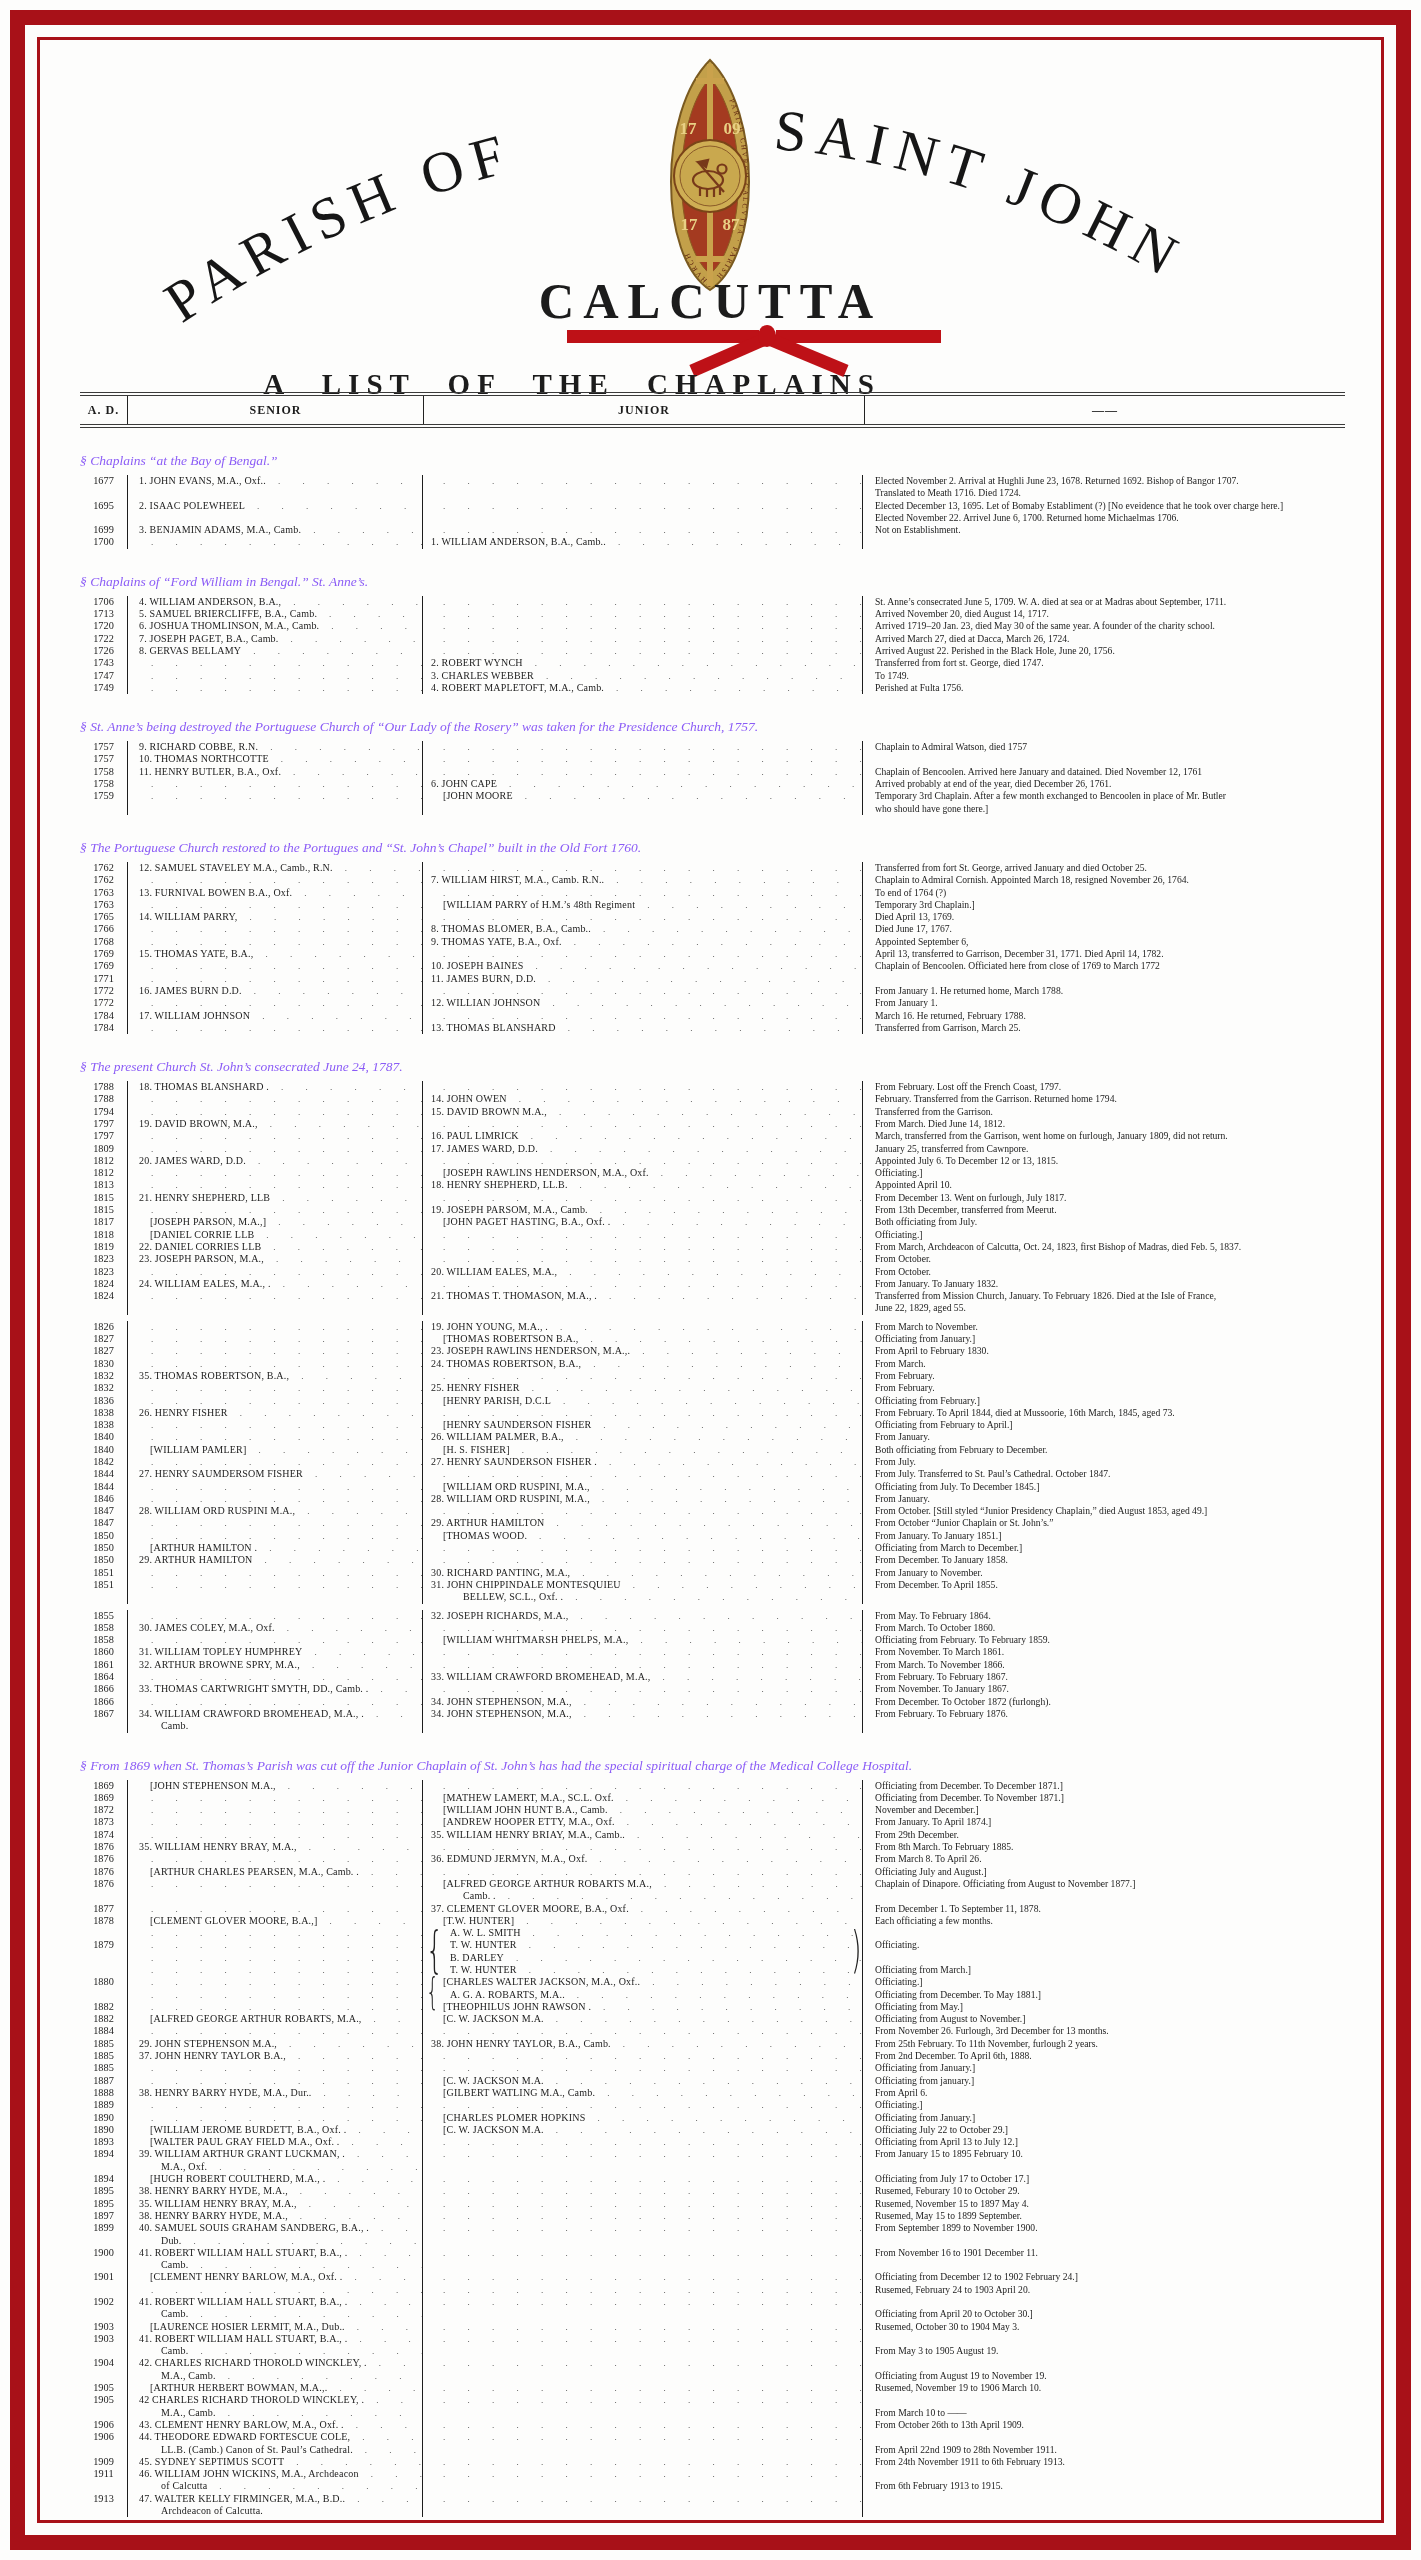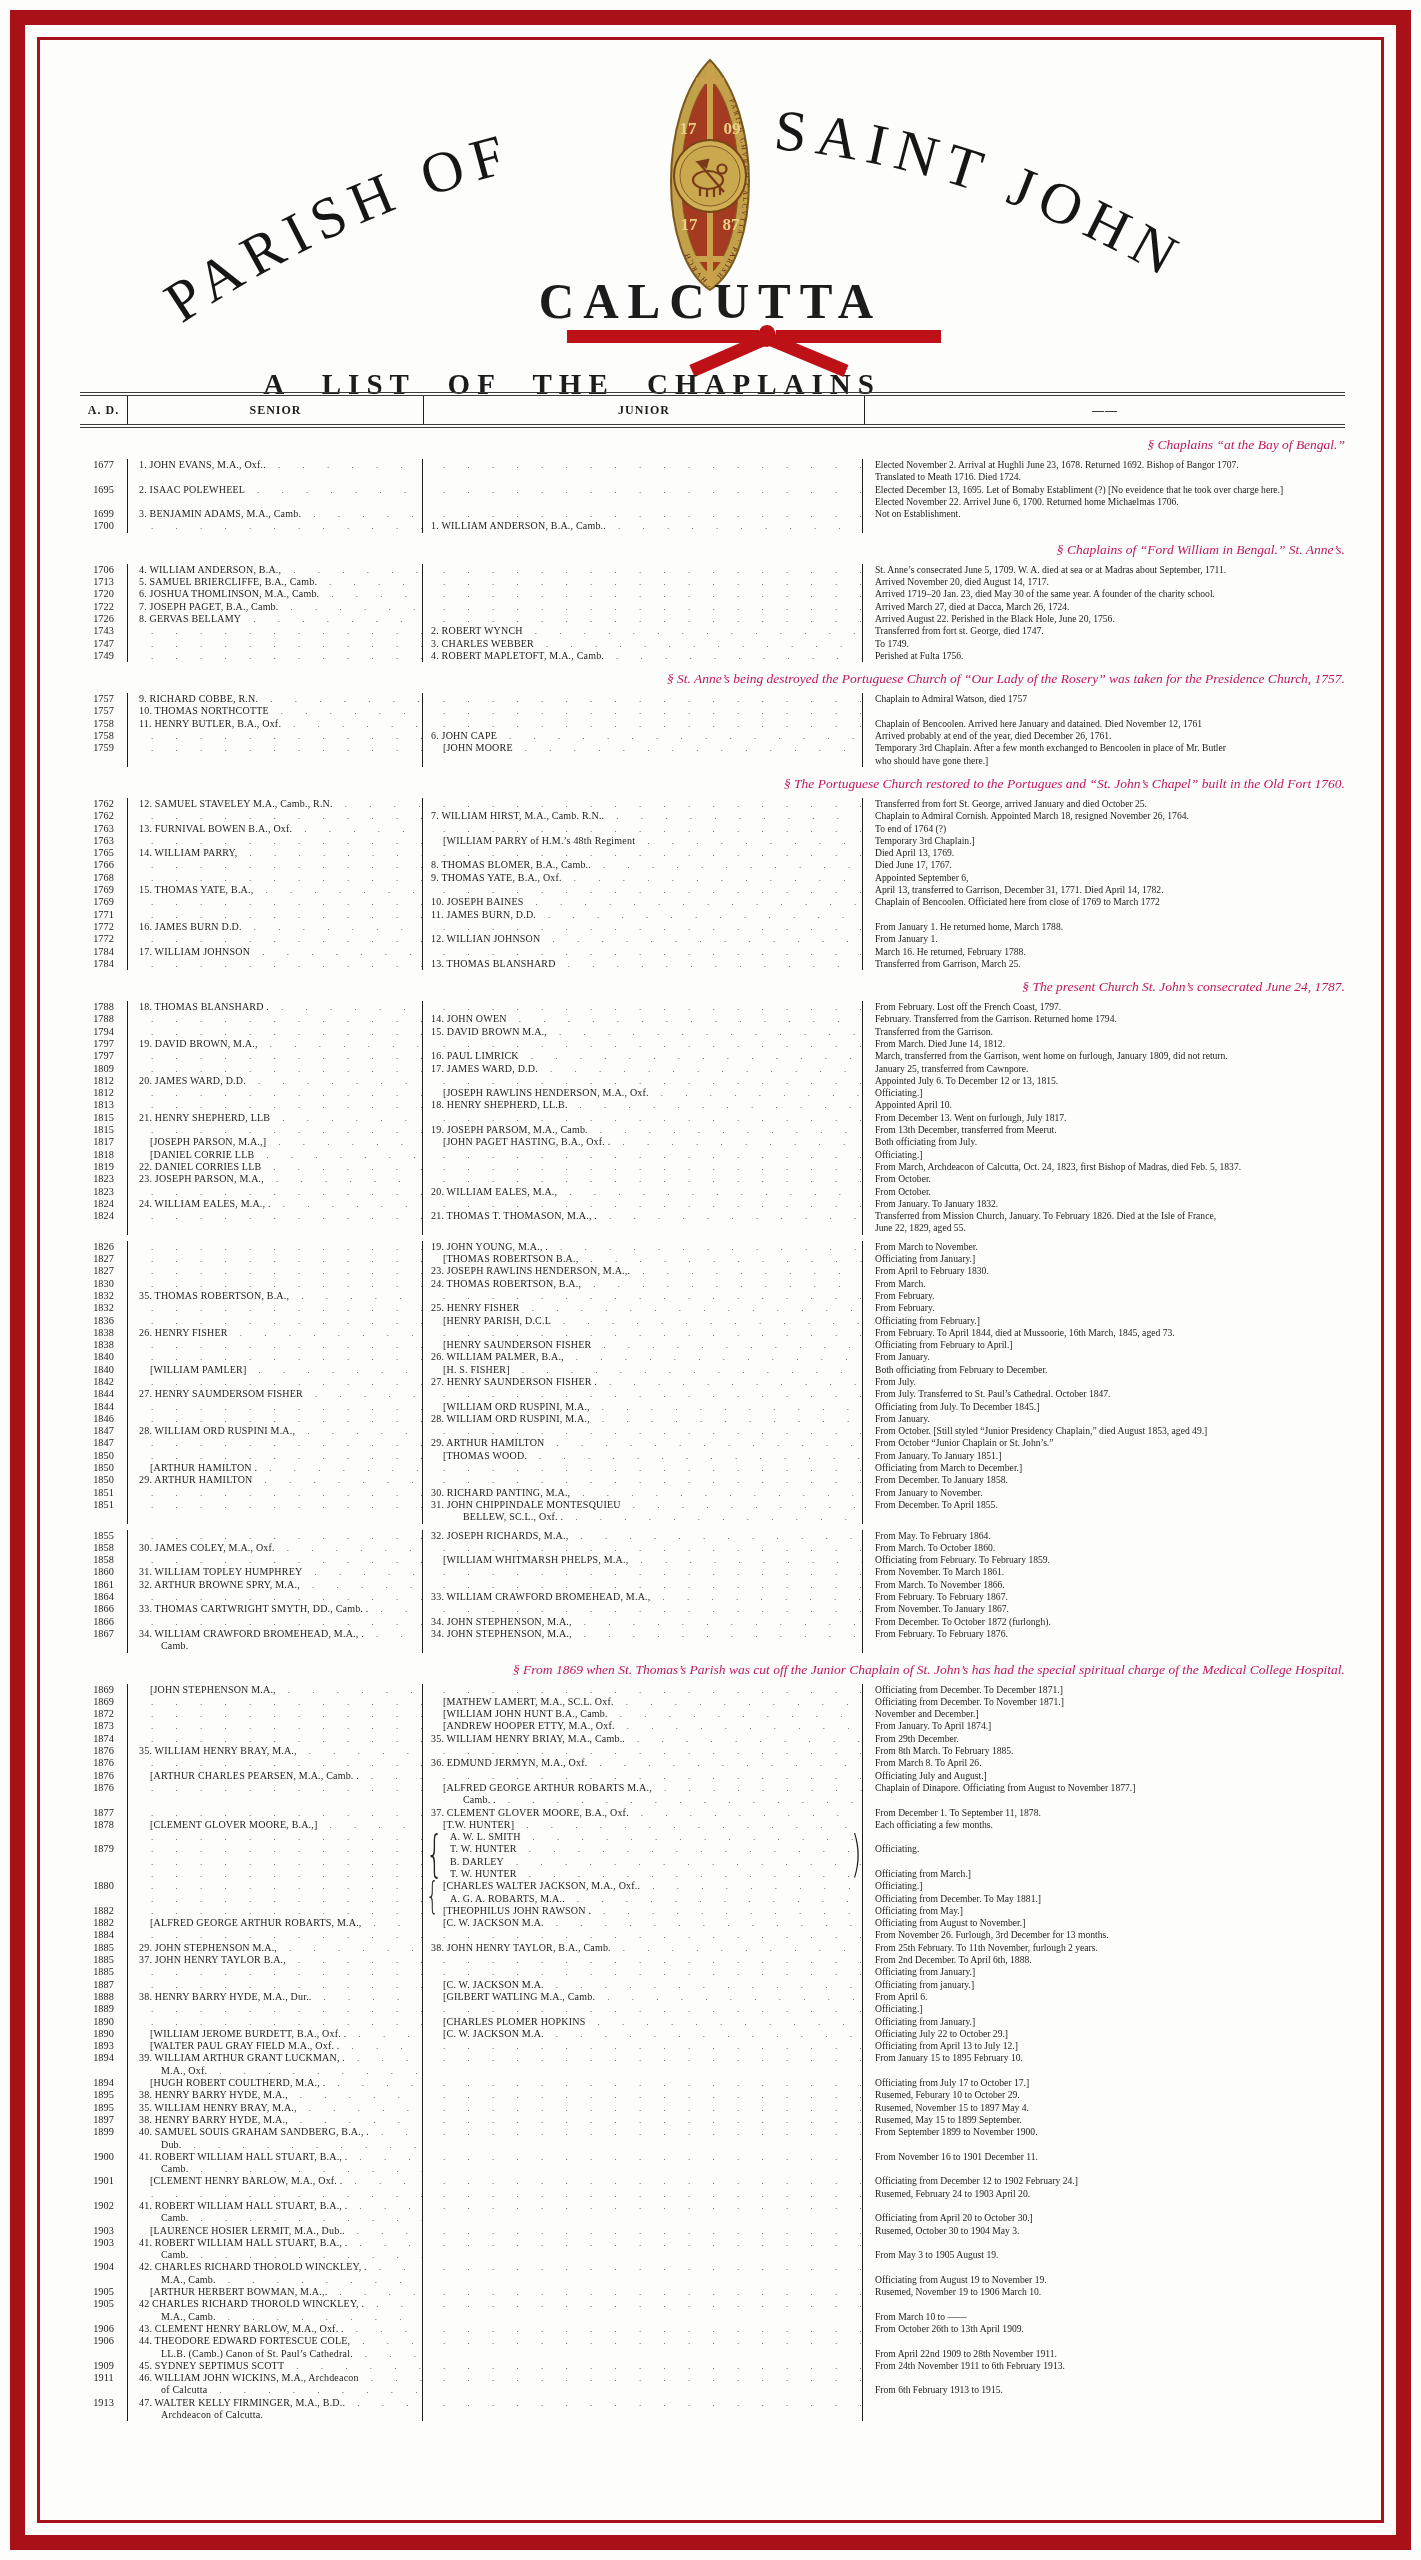--- a/index.html
+++ b/index.html
@@ -19,22 +19,22 @@
 
   .table-wrap{position:absolute;top:392px;left:80px;width:1265px;}
   .thead{display:flex;border-top:4px double #3a3a3a;border-bottom:4px double #3a3a3a;
       height:28px;align-items:center;font-weight:bold;font-size:12px;letter-spacing:1px;}
   .thead .hc{height:100%;display:flex;align-items:center;justify-content:center;}
   .h-year{width:47px;border-right:1.5px solid #222;}
   .h-senior{width:295px;border-right:1.5px solid #222;}
   .h-junior{width:440px;border-right:1.5px solid #222;}
   .h-note{flex:1;}
 
-  .sec-heading{text-align:right;font-style:italic;font-size:13.5px;line-height:15px;
-      margin:9px 0 7px 0;color:#be185d;}
+  .sec-heading{text-align:left;font-style:italic;font-size:13.5px;line-height:15px;
+      margin:25px 0 7px 0;color:#8b5cf6;}
   .sec-block{}
   .row{display:flex;height:12.3px;line-height:12.3px;font-size:10px;white-space:nowrap;}
   .row.gap{margin-top:6px;}
   .c-year{width:47px;text-align:center;font-size:10.3px;border-right:1px solid #1d1d1d;flex:none;}
   .c-senior{width:295px;border-right:1px solid #1d1d1d;display:flex;padding-left:11px;box-sizing:border-box;flex:none;position:relative;overflow:visible;}
   .c-junior{width:440px;border-right:1px solid #1d1d1d;display:flex;padding-left:8px;box-sizing:border-box;flex:none;position:relative;overflow:visible;}
   .c-note{flex:1;padding-left:12px;font-size:9.6px;position:relative;overflow:visible;}
   .c-senior .txt,.c-junior .txt{flex:0 0 auto;letter-spacing:0.2px;}
   .c-senior.cont{padding-left:33px;}
   .c-junior.cont{padding-left:40px;}

